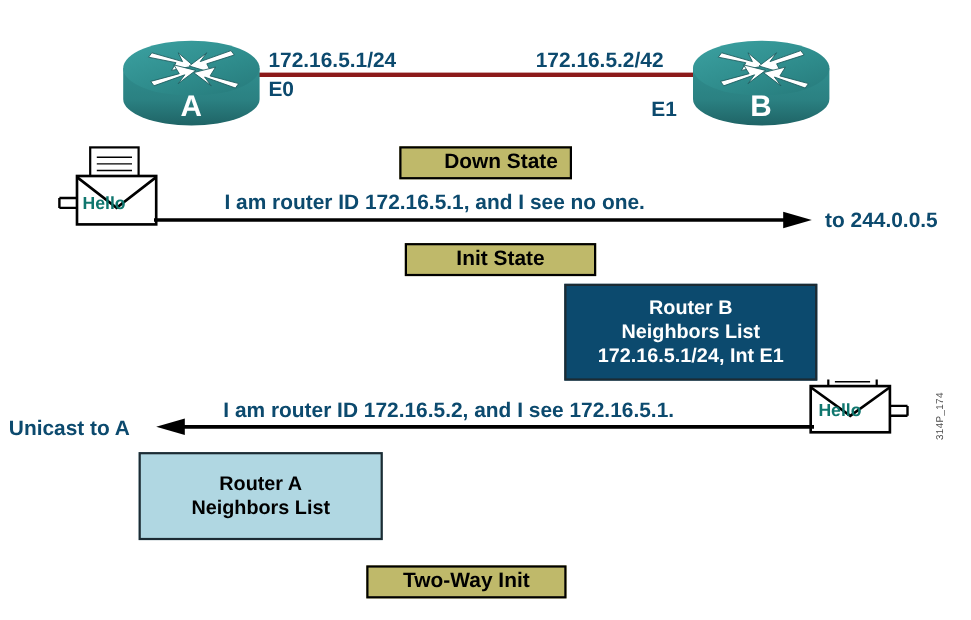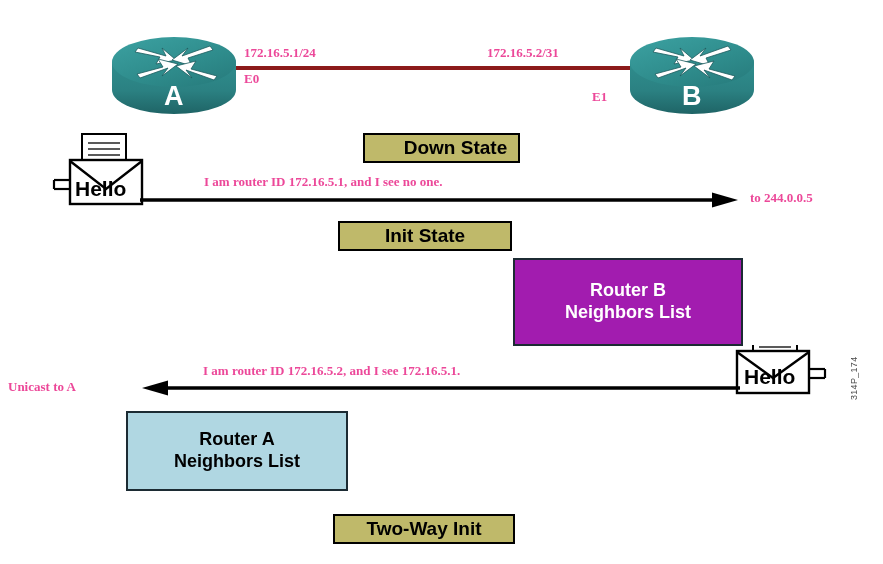--- a/index.html
+++ b/index.html
@@ -41,26 +41,25 @@
   
   .link-line {
     position: absolute;
     background: #8c1a1a;
     height: 4px;
   }
 
   
   .txt {
     position: absolute;
-    font-size: 13px;
-    font-weight: bold;
-    color: #ec4899;
+    font-size: 19px;
+    font-weight: bold;
+    color: #0c4a6e;
     white-space: nowrap;
     line-height: 1;
-    font-family: Liberation Serif, serif;
   }
 
   
   .state-box {
     position: absolute;
     background: #bfb96a;
     border: 2px solid #000000;
     color: #000000;
     font-size: 19px;
     font-weight: bold;
@@ -79,34 +78,34 @@
     display: flex;
     flex-direction: column;
     align-items: center;
     justify-content: center;
     font-size: 18px;
     font-weight: bold;
     line-height: 1.22;
     text-align: center;
     white-space: nowrap;
   }
-  .nbox-dark { background: #a21caf; color: #ffffff; }
+  .nbox-dark { background: #0c4a6e; color: #ffffff; }
   .nbox-light { background: #b0d7e2; color: #000000; }
 
   
   .arrow-svg { position: absolute; overflow: visible; }
 
   
   .envelope { position: absolute; }
   .envelope svg { display: block; }
   .env-label {
     position: absolute;
-    font-size: 21px;
-    font-weight: bold;
-    color: #000000;
+    font-size: 16px;
+    font-weight: bold;
+    color: #0f766e;
     line-height: 1;
     white-space: nowrap;
   }
 
   
   .watermark {
     position: absolute;
     font-size: 9px;
     font-weight: normal;
     color: #4a4a4a;
@@ -174,21 +173,21 @@
         <path d="M30,60 L58,50 L52,58 L68,46 L48,41 L53,49 L27,56 Z"></path>
         <path d="M104,62 L76,52 L82,60 L66,48 L86,43 L81,51 L107,58 Z"></path>
       </g>
     </svg>
     <div class="router-label">B</div>
   </div>
 
   <div class="txt" style="left:244px; top:46px;">172.16.5.1/24</div>
   <div class="txt" style="left:244px; top:72px;">E0</div>
 
-  <div class="txt" style="left:487px; top:46px;">172.16.5.2/31</div>
+  <div class="txt" style="left:487px; top:46px;">172.16.5.2/42</div>
   <div class="txt" style="left:592px; top:90px;">E1</div>
 
   <div class="state-box" style="left:363px; top:133px; width:157px; height:30px;padding-left:28px;">Down State</div>
 
   <div class="envelope" style="left:52px; top:132px;">
     <svg width="100" height="78" viewBox="0 0 100 78" xmlns="http://www.w3.org/2000/svg">
 
       <rect x="30" y="2" width="44" height="28" fill="#ffffff" stroke="#000000" stroke-width="2"></rect>
       <line x1="36" y1="11" x2="68" y2="11" stroke="#000000" stroke-width="1.3"></line>
       <line x1="36" y1="17" x2="68" y2="17" stroke="#000000" stroke-width="1.3"></line>
@@ -209,25 +208,26 @@
 
   <div class="arrow-svg" style="left:140px; top:192px;">
     <svg width="600" height="20" viewBox="0 0 600 20" xmlns="http://www.w3.org/2000/svg">
       <line x1="0" y1="8" x2="578" y2="8" stroke="#000000" stroke-width="3.4"></line>
       <path d="M598,8 L572,0.5 L572,15.5 Z" fill="#000000"></path>
     </svg>
   </div>
 
   <div class="txt" style="left:750px; top:191px;">to 244.0.0.5</div>
 
-  <div class="state-box" style="left:338px; top:221px; width:174px; height:30px;">Init State</div>
+  <div class="state-box" style="left:368px; top:221px; width:174px; height:30px;">Init State</div>
 
   <div class="nbox nbox-dark" style="left:513px; top:258px; width:230px; height:88px;">
     <div>Router B</div>
     <div>Neighbors List</div>
+    <div>172.16.5.1/24, Int E1</div>
   </div>
 
   <div class="envelope" style="left:727px; top:345px;">
     <svg width="100" height="58" viewBox="0 0 100 58" xmlns="http://www.w3.org/2000/svg">
 
       <rect x="26" y="-18" width="44" height="26" fill="#ffffff" stroke="#000000" stroke-width="2"></rect>
       <line x1="32" y1="-10" x2="64" y2="-10" stroke="#000000" stroke-width="1.3"></line>
       <line x1="32" y1="-4" x2="64" y2="-4" stroke="#000000" stroke-width="1.3"></line>
       <line x1="32" y1="2" x2="64" y2="2" stroke="#000000" stroke-width="1.3"></line>
 

